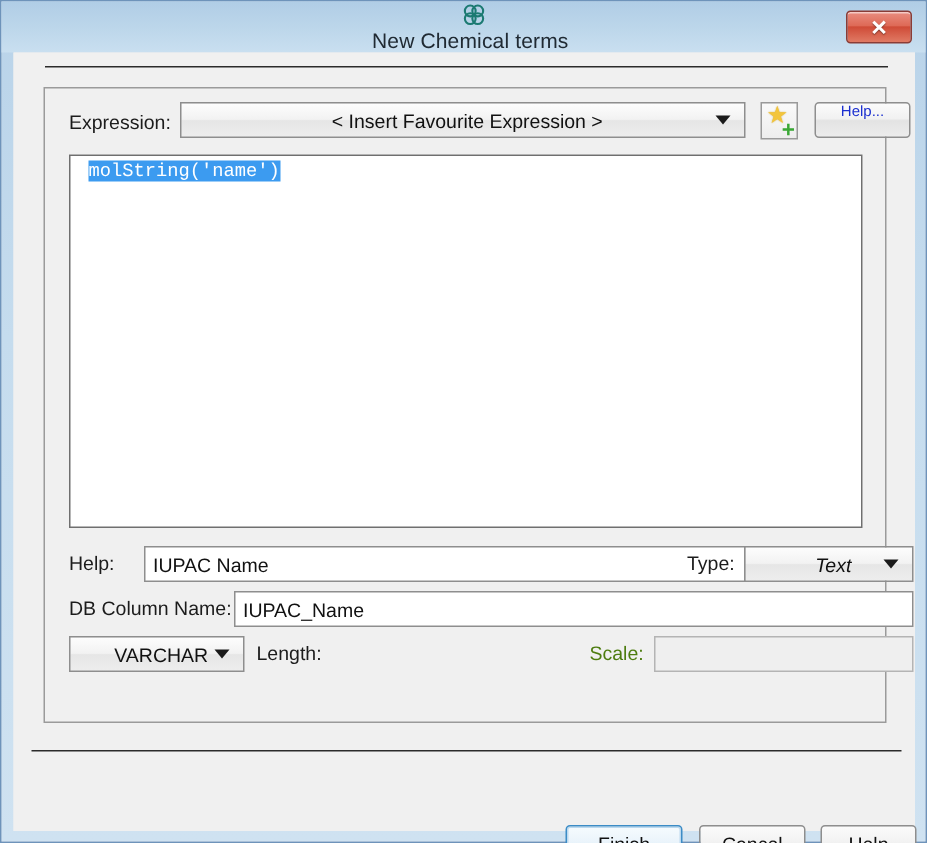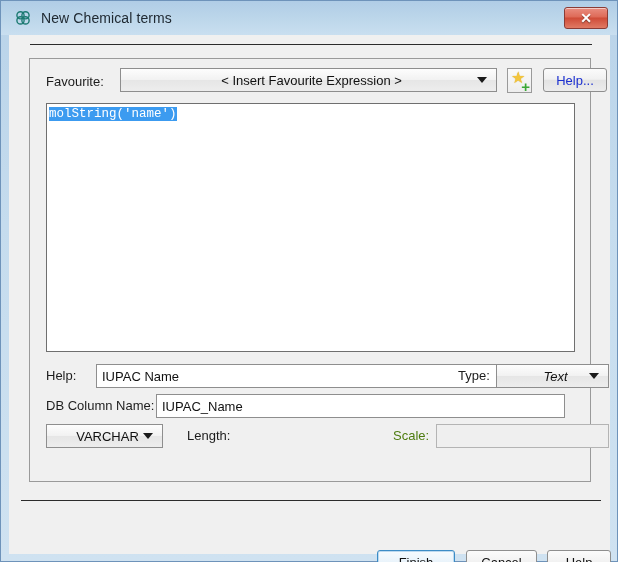--- a/index.html
+++ b/index.html
@@ -30,20 +30,21 @@
 
   .titlebar {
     position: absolute;
     left: 0; top: 0;
     width: 616px;
     height: 34px;
     box-sizing: border-box;
     background: linear-gradient(180deg,#b0cde6 0%, #bcd6ea 50%, #c9dff0 100%);
     display: flex;
     align-items: center;
+    flex-direction: column;
   }
   .title-icon {
     width: 18px; height: 18px;
     margin-left: 13px;
     position: relative;
     flex: none;
   }
   .title-text {
     margin-left: 9px;
     font-size: 14px;
@@ -187,23 +188,22 @@
     font-weight: bold;
     line-height: 13px;
   }
 
   .push-btn {
     box-sizing: border-box;
     border: 1px solid #8e8e8e;
     border-radius: 3px;
     background: linear-gradient(180deg,#fbfbfb 0%, #f1f1f1 46%, #e3e3e3 52%, #ececec 100%);
     display: flex;
-    align-items: center;
     justify-content: center;
-    font-size: 13px;
+    font-size: 10px;
     color: #111;
     cursor: pointer;
     position: absolute;
   }
   #help-top-btn {
     left: 513px;
     top: 9px;
     width: 64px;
     height: 24px;
     color: #1b2fd0;
@@ -219,21 +219,21 @@
     box-sizing: border-box;
     border: 1px solid #6f6f6f;
     background: #ffffff;
     overflow: hidden;
     cursor: text;
   }
   .editor-line {
     font-family: "Liberation Mono", "DejaVu Sans Mono", monospace;
     font-size: 12.5px;
     line-height: 15px;
-    padding: 3px 0 0 2px;
+    padding: 3px 0 0 12px;
     white-space: pre;
   }
   .sel {
     background: #3c9bf0;
     color: #ffffff;
   }
 
   
   .name-row { position: absolute; left: 0; top: 303px; width: 100%; height: 28px; }
   .name-label { position: absolute; left: 16px; top: 6px; }
@@ -254,26 +254,26 @@
     border-color: #b4b4b4;
     color: #9a9a9a;
   }
   #name-field { left: 66px; top: 2px; width: 401px; height: 24px; }
   .type-label { position: absolute; left: 428px; top: 6px; }
   #type-combo { left: 466px; top: 2px; width: 113px; height: 24px; font-style: italic; }
 
   
   .db-row { position: absolute; left: 0; top: 333px; width: 100%; height: 28px; }
   .db-label { position: absolute; left: 16px; top: 6px; }
-  #db-field { left: 126px; top: 2px; width: 409px; height: 24px; }
+  #db-field { left: 126px; top: 2px; width: 453px; height: 24px; }
 
   
   .type2-row { position: absolute; left: 0; top: 363px; width: 100%; height: 28px; }
   #varchar-combo { left: 16px; top: 2px; width: 117px; height: 24px; }
-  .length-label { position: absolute; left: 141px; top: 6px; margin-left: 16px; }
+  .length-label { position: absolute; left: 141px; top: 6px; }
   #length-field { left: 190px; top: 2px; width: 165px; height: 24px; }
   .scale-label { position: absolute; left: 363px; top: 6px; }
   #scale-field { left: 406px; top: 2px; width: 173px; height: 24px; }
 
   
   .sep-line {
     position: absolute;
     left: 11px;
     top: 464px;
     width: 580px;
@@ -332,21 +332,21 @@
       <span class="close-x">✕</span>
     </div>
   </div>
 
   <div class="client">
     <div class="client-topline"></div>
 
     <div class="group-panel">
 
       <div class="expr-row">
-        <div class="label-static expr-label">Favourite:</div>
+        <div class="label-static expr-label">Expression:</div>
 
         <div class="combo" id="expr-combo">
           <span class="combo-text">&lt; Insert Favourite Expression &gt;</span>
           <span class="arrow"></span>
         </div>
 
         <div class="star-btn">
           <span class="star-glyph">★</span>
           <span class="plus-glyph">+</span>
         </div>

